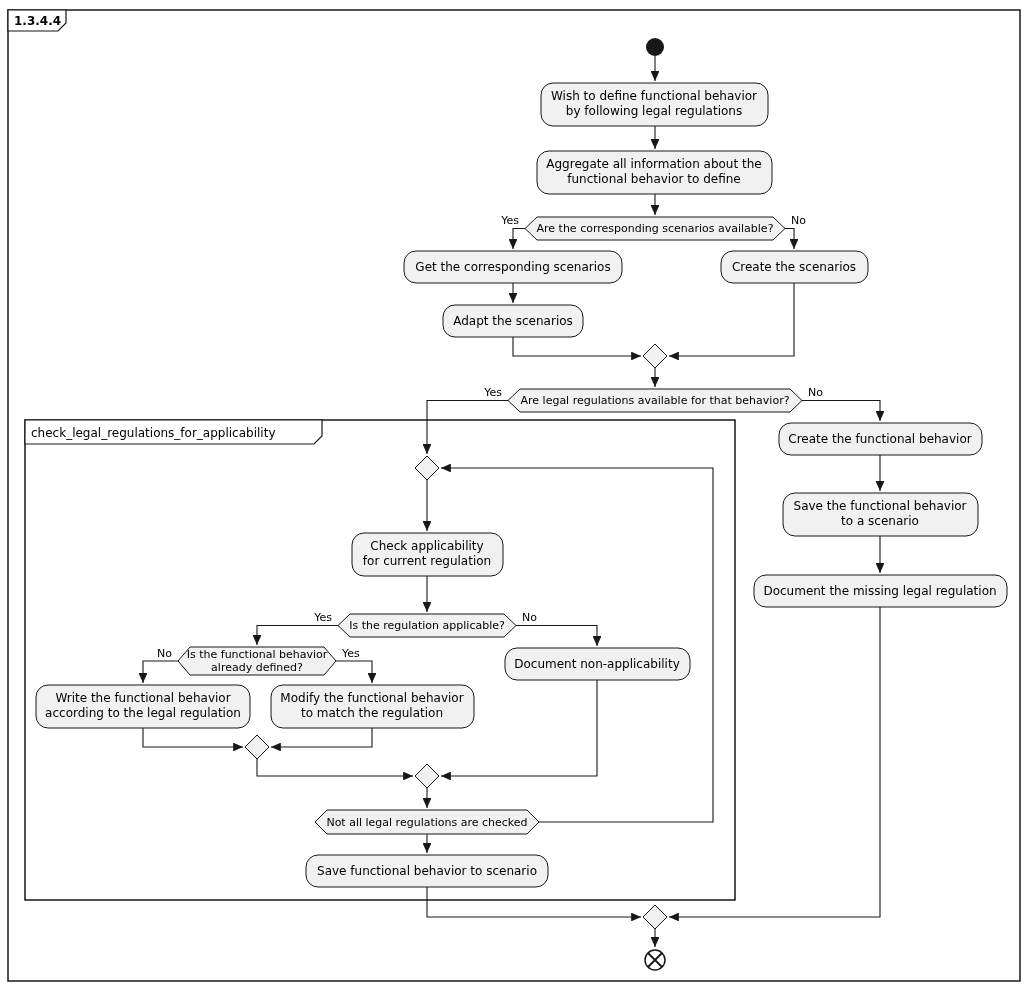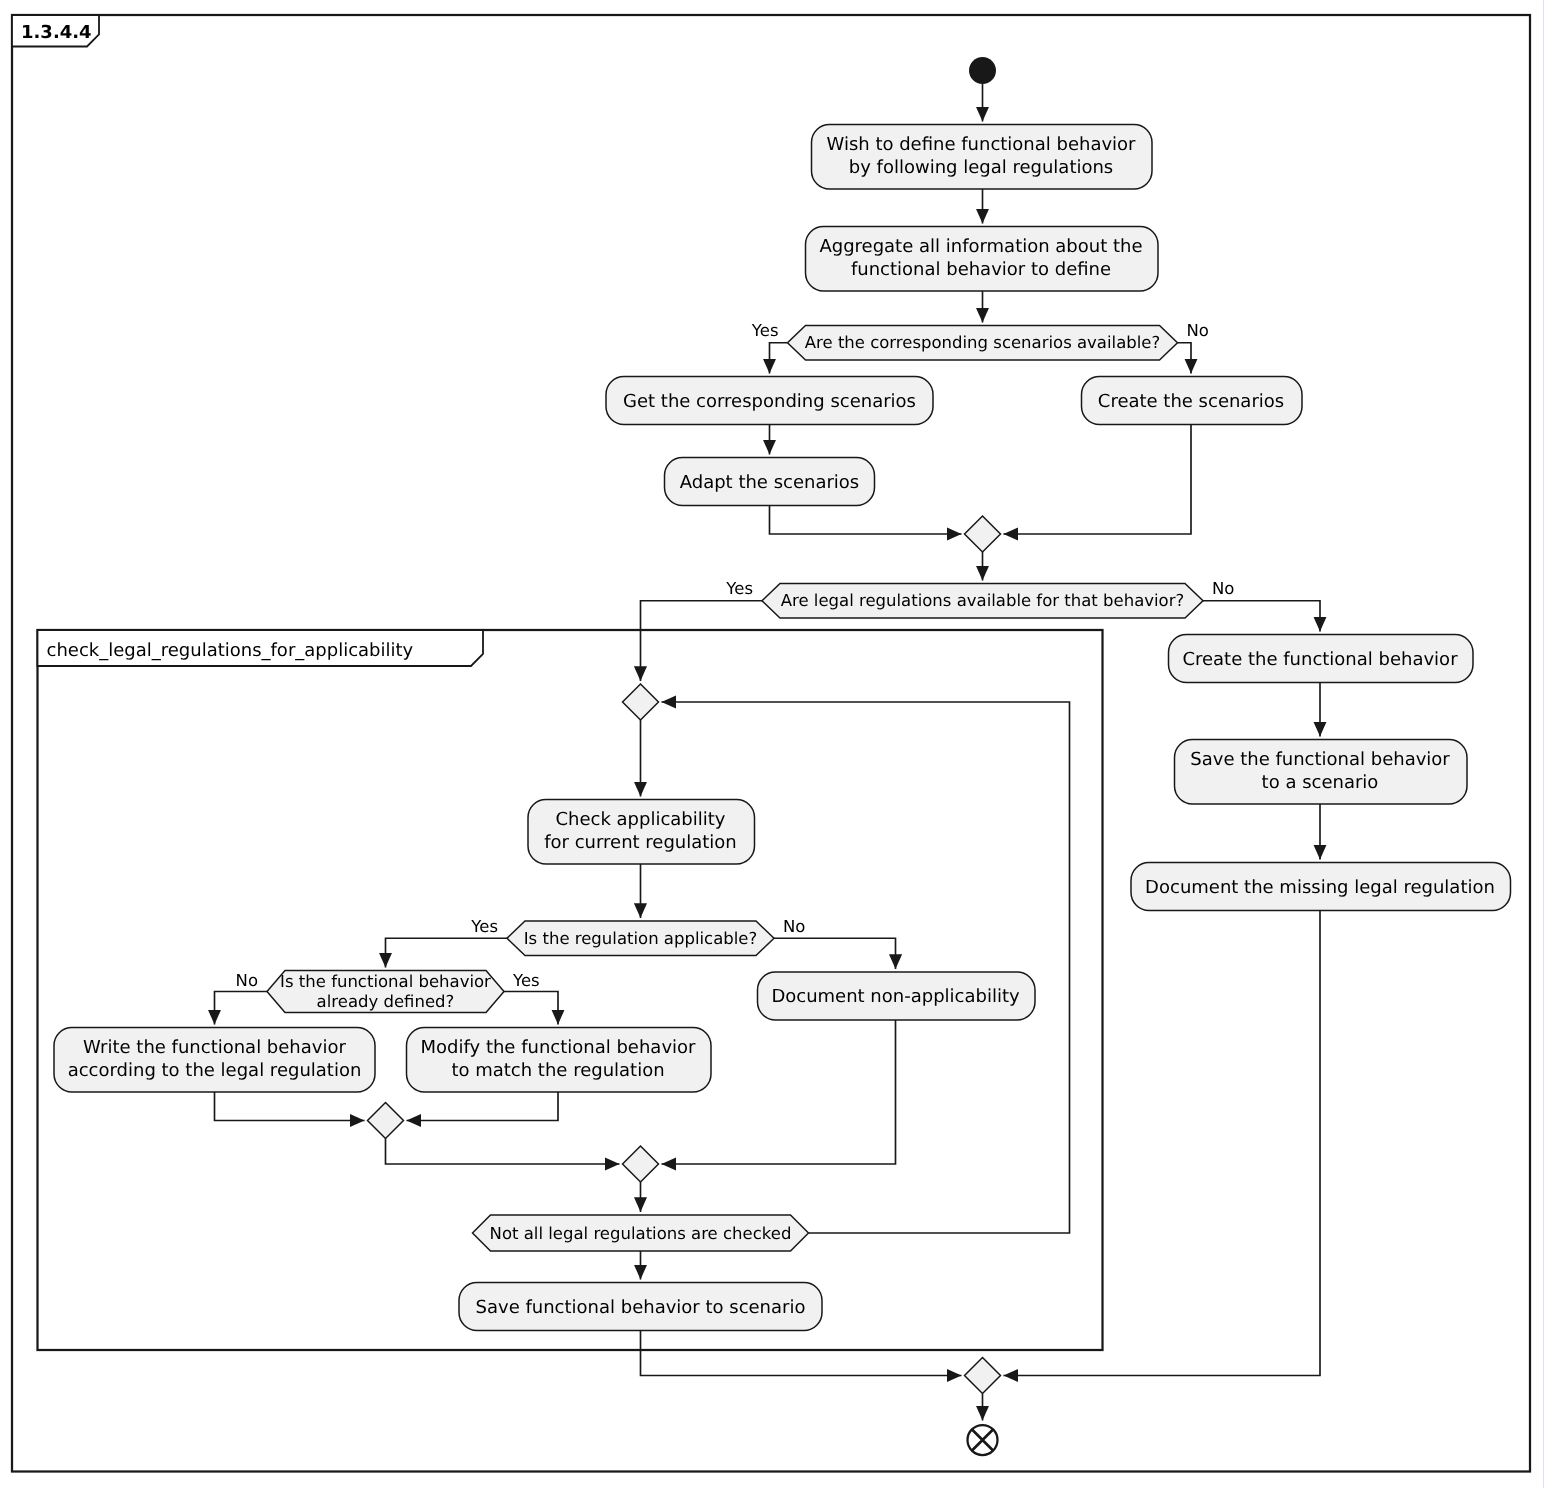--- a/index.html
+++ b/index.html
@@ -1,16 +1,16 @@
 <!DOCTYPE html>
 <html><head>
 <meta charset="utf-8">
 <style>
   html,body { margin:0; padding:0; background:#ffffff; }
-  .stage { width:1029px; height:992px; position:relative; background:#8b5cf6; }
+  .stage { width:1029px; height:992px; position:relative; background:#5eead4; }
   svg { font-family:"DejaVu Sans", sans-serif; display:block; }
   .node   { fill:#F1F1F1; stroke:#181818; stroke-width:1; }
   .edge   { fill:none; stroke:#181818; stroke-width:1.1; }
   .label  { fill:#000000; font-size:12px; text-anchor:middle; }
   .cond   { font-size:11px; }
   .guard  { fill:#000000; font-size:11px; }
   .frame-border, .partition-border { fill:none; stroke:#181818; stroke-width:1.5; }
   .tab    { fill:#ffffff; stroke:#181818; stroke-width:1.2; }
   .frame-label { font-weight:bold; font-size:12px; fill:#000; text-anchor:start; }
   .partition-label { font-size:12px; fill:#000; text-anchor:start; }

